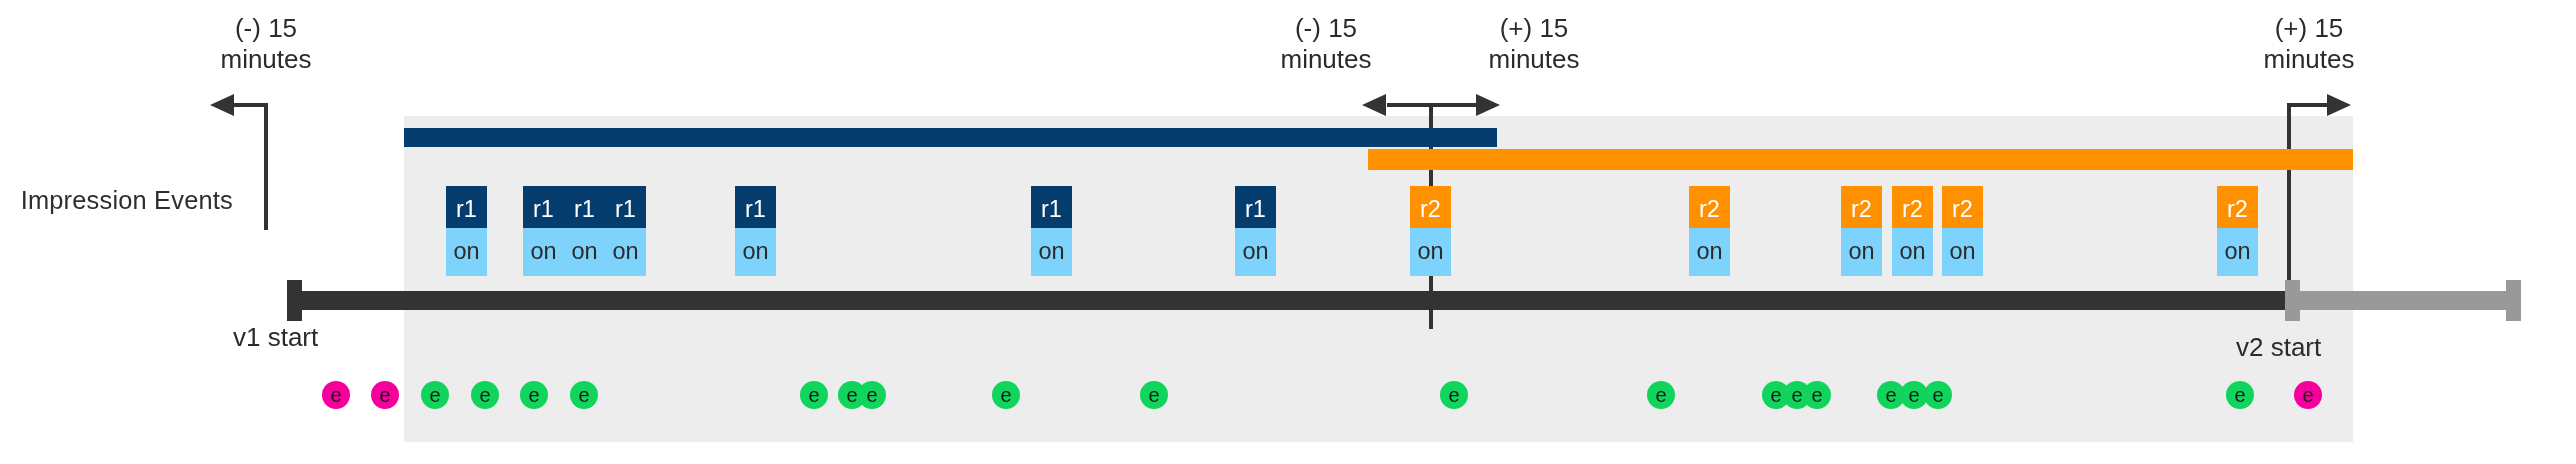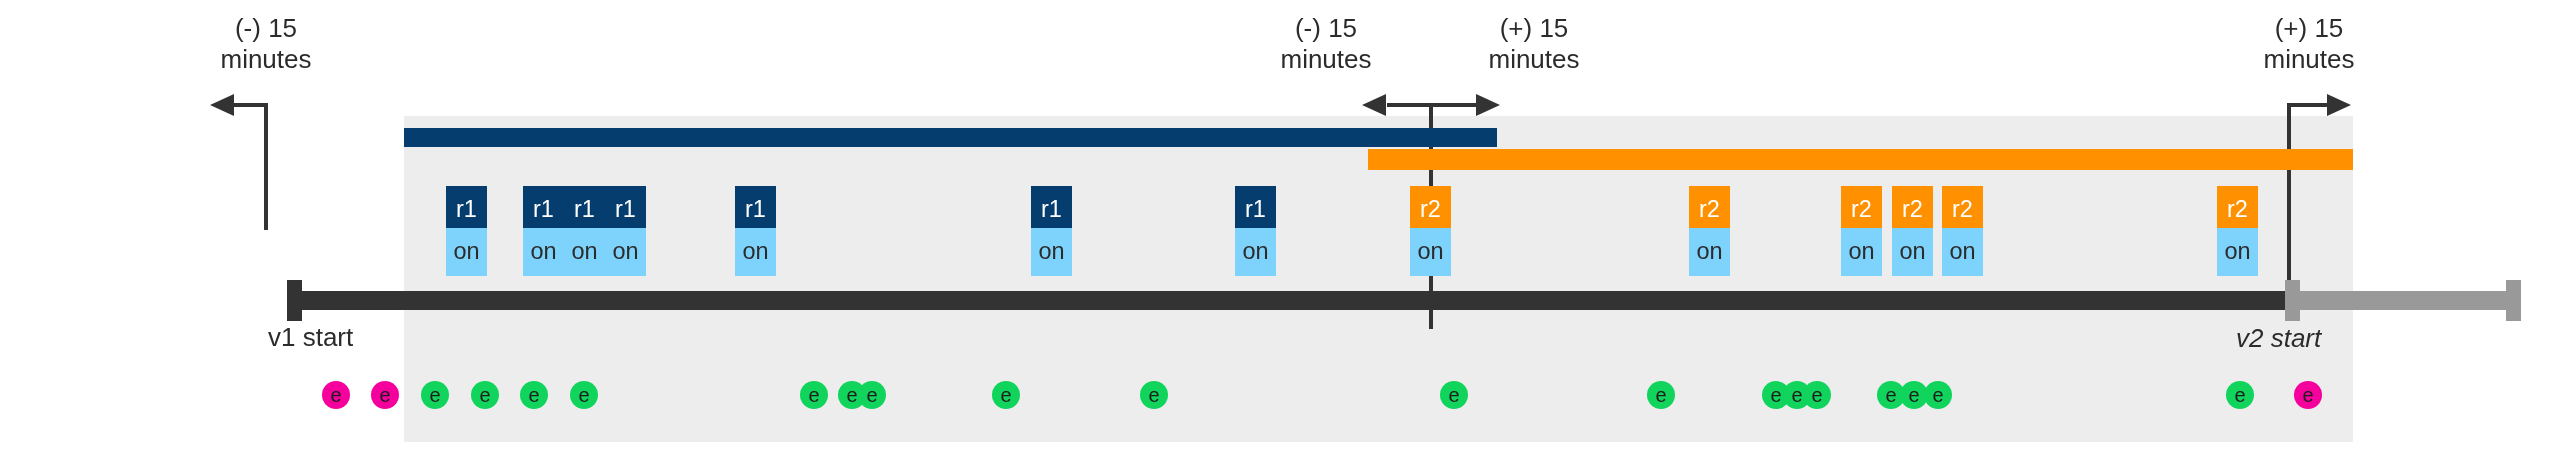--- a/index.html
+++ b/index.html
@@ -64,20 +64,21 @@
   .dot-in{background:#10d45c;}
   .dot-out{background:#f5009c;}
 </style>
 </head>
 <body>
 
 <div id="stage">
 
   <div class="abs grey-band" style="left:404px;top:116px;width:1949px;height:326px;"></div>
 
+  <div class="abs row-label" style="left:20.7px;top:186px;">Impression Events</div>
 
   <div class="abs callout" style="left:172px;top:13px;width:188px;">
     <div>(-) 15</div>
     <div>minutes</div>
   </div>
   <div class="abs vline" style="left:264px;top:103px;height:127px;"></div>
   <div class="abs aline" style="left:414px;top:103px;width:0px;"></div>
   <div class="abs aline" style="left:435px;top:102px;width:0px;"></div>
   <div class="abs aline" style="left:433px;top:103px;width:0px;"></div>
   <div class="abs aline" style="left:432px;top:103px;width:0px;"></div>
@@ -142,22 +143,22 @@
       <div class="abs chip chip-r2" style="left: 2217px; top: 186px;">r2</div>
       <div class="abs chip chip-on" style="left: 2217px; top: 228px;">on</div>
     </div>
 
   <div class="abs tl-cap cap-dark" style="left:287px;top:280px;"></div>
   <div class="abs tl-seg tl-dark" style="left:287px;top:291px;width:2003px;"></div>
   <div class="abs tl-cap cap-grey" style="left:2285px;top:280px;"></div>
   <div class="abs tl-seg tl-grey" style="left:2285px;top:291px;width:235px;"></div>
   <div class="abs tl-cap cap-grey" style="left:2506px;top:280px;"></div>
 
-  <div class="abs tl-text" style="left:233px;top:322px;margin-left:35px;">v1 start</div>
-  <div class="abs tl-text" style="left:2236px;top:323px;font-style:italic;">v2 start</div>
+  <div class="abs tl-text" style="left:233px;top:322px;">v1 start</div>
+  <div class="abs tl-text" style="left:2236px;top:332px;">v2 start</div>
 
   <div id="external-row">
       <div class="abs dot dot-out" style="left: 322px; top: 381px;">e</div>
       <div class="abs dot dot-out" style="left: 371px; top: 381px;">e</div>
       <div class="abs dot dot-in" style="left: 421px; top: 381px;">e</div>
       <div class="abs dot dot-in" style="left: 471px; top: 381px;">e</div>
       <div class="abs dot dot-in" style="left: 520px; top: 381px;">e</div>
       <div class="abs dot dot-in" style="left: 570px; top: 381px;">e</div>
       <div class="abs dot dot-in" style="left: 800px; top: 381px;">e</div>
       <div class="abs dot dot-in" style="left: 838px; top: 381px;">e</div>

